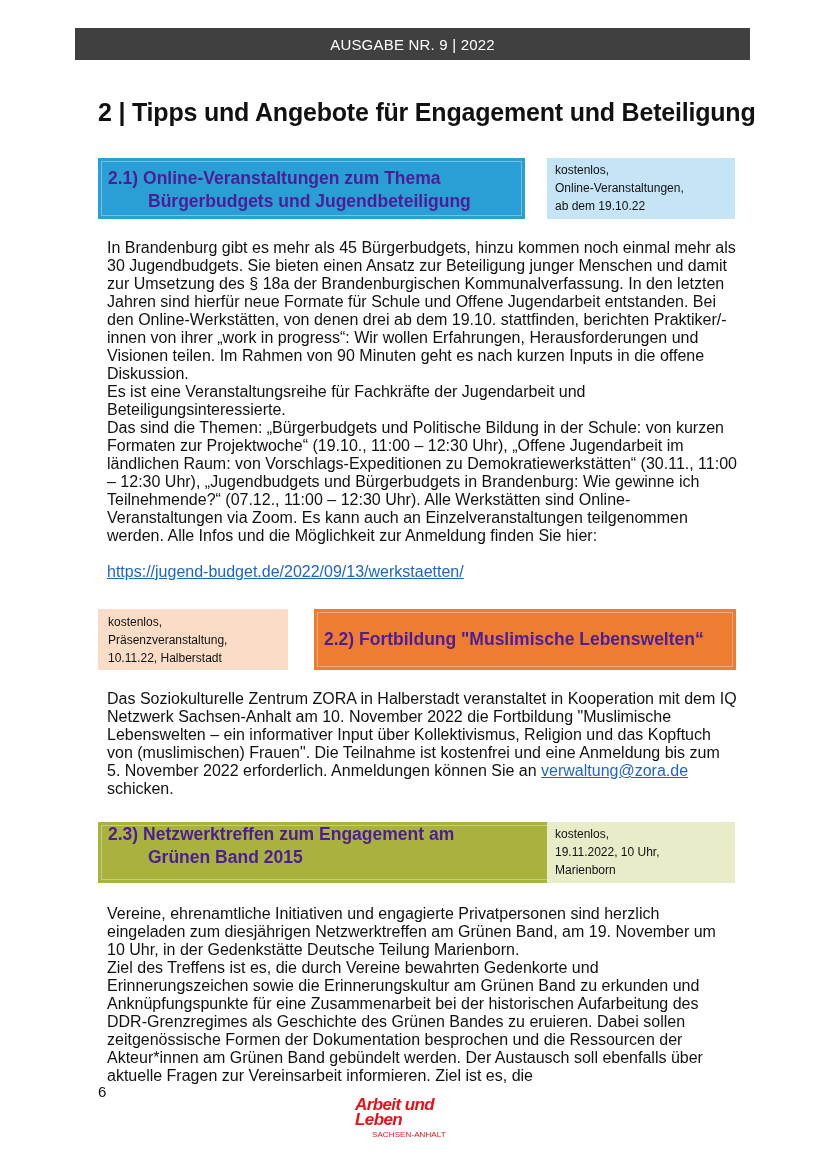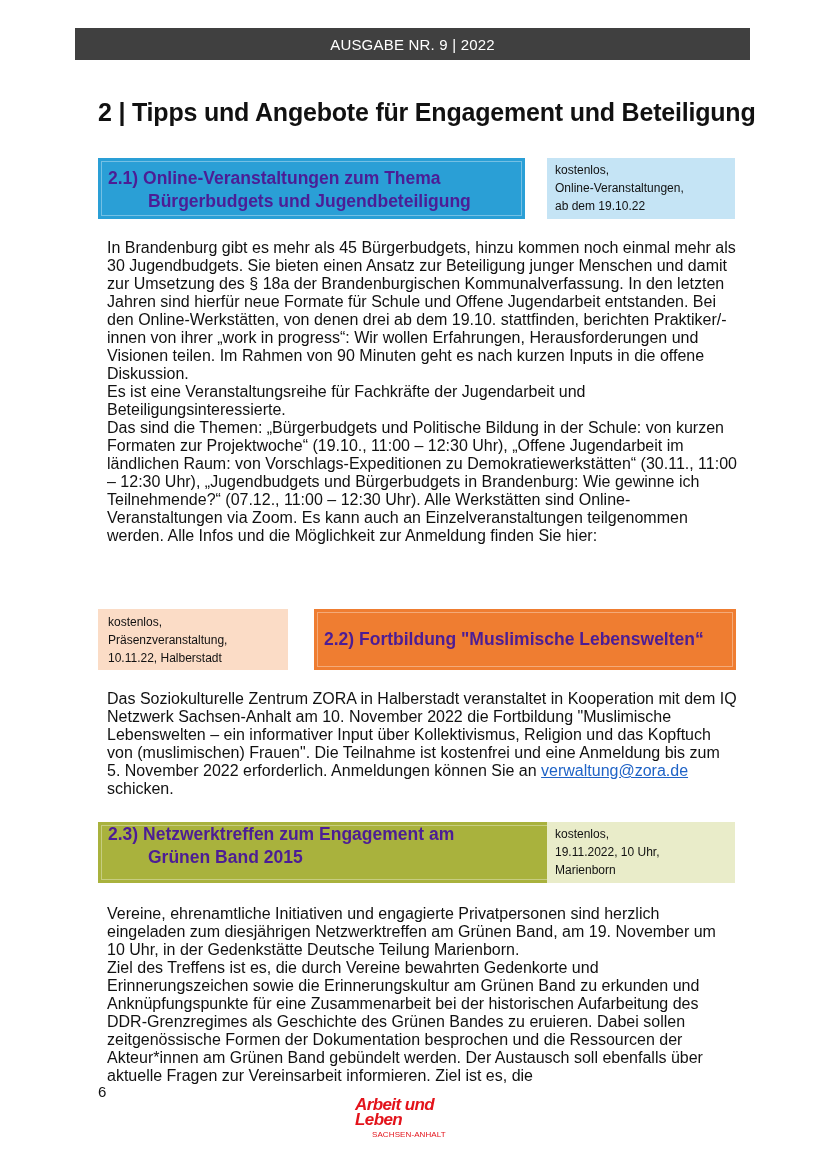--- a/index.html
+++ b/index.html
@@ -44,20 +44,23 @@
 <div class="tag" style="left:547px; top:158px; width:188px; height:61px; background:#c5e4f5; padding-top:3px;">
   <div>kostenlos,</div>
   <div>Online-Veranstaltungen,</div>
   <div>ab dem 19.10.22</div>
 </div>
 
 <div class="para" style="top:239px;">
   <p>In Brandenburg gibt es mehr als 45 Bürgerbudgets, hinzu kommen noch einmal mehr als 30 Jugendbudgets. Sie bieten einen Ansatz zur Beteiligung junger Menschen und damit zur Umsetzung des § 18a der Brandenburgischen Kommunalverfassung. In den letzten Jahren sind hierfür neue Formate für Schule und Offene Jugendarbeit entstanden. Bei den Online-Werkstätten, von denen drei ab dem 19.10. stattfinden, berichten Praktiker/-innen von ihrer „work in progress“: Wir wollen Erfahrungen, Herausforderungen und Visionen teilen. Im Rahmen von 90 Minuten geht es nach kurzen Inputs in die offene Diskussion.</p>
   <p>Es ist eine Veranstaltungsreihe für Fachkräfte der Jugendarbeit und Beteiligungsinteressierte.</p>
   <p>Das sind die Themen: „Bürgerbudgets und Politische Bildung in der Schule: von kurzen Formaten zur Projektwoche“ (19.10., 11:00 – 12:30 Uhr), „Offene Jugendarbeit im ländlichen Raum: von Vorschlags-Expeditionen zu Demokratiewerkstätten“ (30.11., 11:00 – 12:30 Uhr), „Jugendbudgets und Bürgerbudgets in Brandenburg: Wie gewinne ich Teilnehmende?“ (07.12., 11:00 – 12:30 Uhr). Alle Werkstätten sind Online-Veranstaltungen via Zoom. Es kann auch an Einzelveranstaltungen teilgenommen werden. Alle Infos und die Möglichkeit zur Anmeldung finden Sie hier:</p>
+  <p style="margin-top:18px;">
+    <a class="link">https://jugend-budget.de/2022/09/13/werkstaetten/</a>
+  </p>
 </div>
 
 <div class="tag" style="left:98px; top:609px; width:190px; height:61px; background:#fbdcc6; padding-top:4px; padding-left:10px;">
   <div>kostenlos,</div>
   <div>Präsenzveranstaltung,</div>
   <div>10.11.22, Halberstadt</div>
 </div>
 <div class="hbox" style="left:314px; top:609px; width:422px; height:61px; background:#ef7d31; padding:19px 10px 0 10px;">
   <span class="l1">2.2) Fortbildung "Muslimische Lebenswelten“</span>
 </div>

